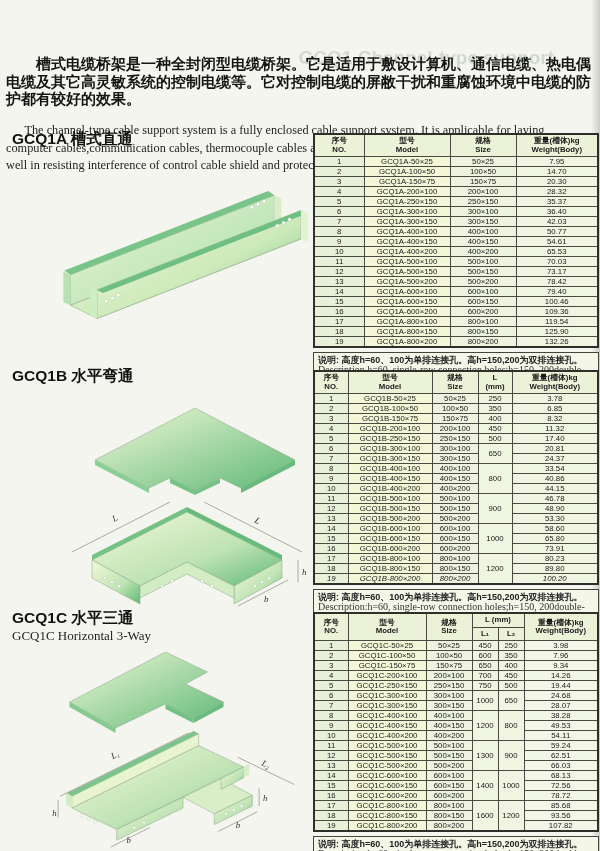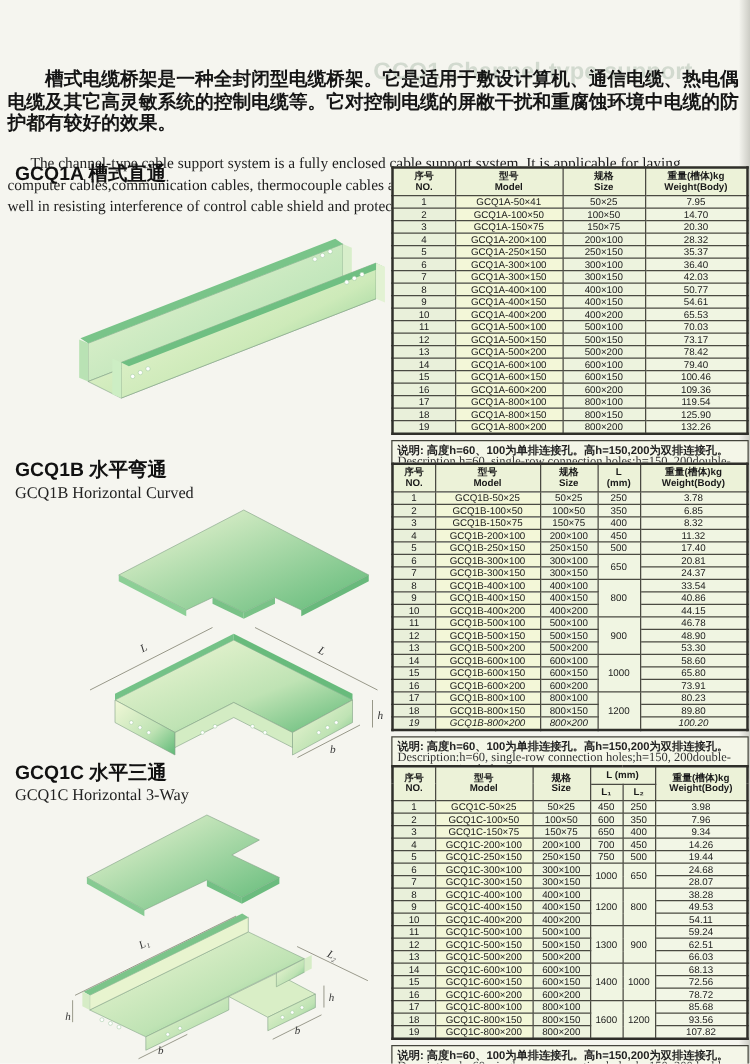--- a/index.html
+++ b/index.html
@@ -100,21 +100,21 @@
 Model</th>
             <th>规格
 Size</th>
             <th>重量(槽体)kg
 Weight(Body)</th>
           </tr>
         </thead>
         <tbody>
           <tr>
             <td class="c0">1</td>
-            <td class="c1">GCQ1A-50×41</td>
+            <td class="c1">GCQ1A-50×25</td>
             <td class="c2">50×25</td>
             <td class="c3">7.95</td>
           </tr>
           <tr>
             <td class="c0">2</td>
             <td class="c1">GCQ1A-100×50</td>
             <td class="c2">100×50</td>
             <td class="c3">14.70</td>
           </tr>
           <tr>
@@ -221,21 +221,20 @@
           </tr>
         </tbody>
       </table>
     <div class="note">
       <div class="note-zh">说明: 高度h=60、100为单排连接孔。高h=150,200为双排连接孔。</div>
       <div class="note-en">Description h=60, single-row connection holes;h=150, 200double-row connection holes</div>
     </div>
   </div>
 
   <div class="sec-zh" style="top:366px;">GCQ1B 水平弯通</div>
-  <div class="sec-en" style="top:386px;">GCQ1B Horizontal Curved</div>
 
   <svg class="svgbox" style="left:85px;top:402px;" width="220" height="100" viewBox="0 0 220 100">
     <defs>
       <linearGradient id="gB1" x1="0" y1="0" x2="1" y2="1">
         <stop offset="0%" stop-color="#f2f8d8"></stop>
           <stop offset="100%" stop-color="#5fb977"></stop>
       </linearGradient>
     </defs>
     <g>
       <polygon class="outl" points="110,6 210,58 156,86 135,76 110,88 85,76 64,86 10,58" fill="url(#gB1)"></polygon>

